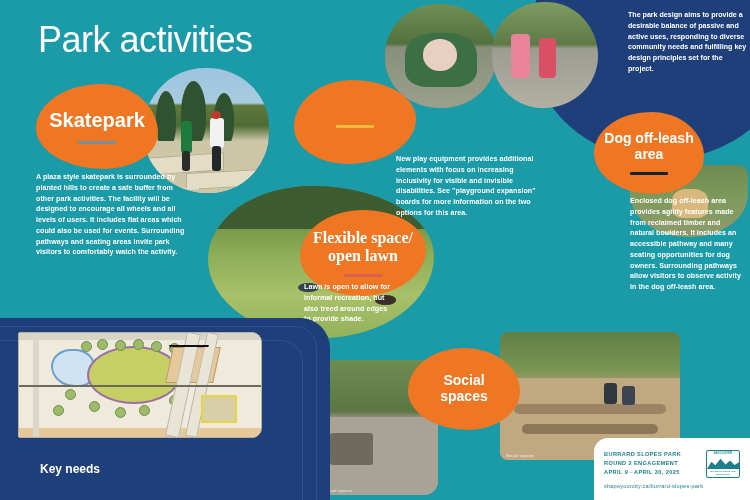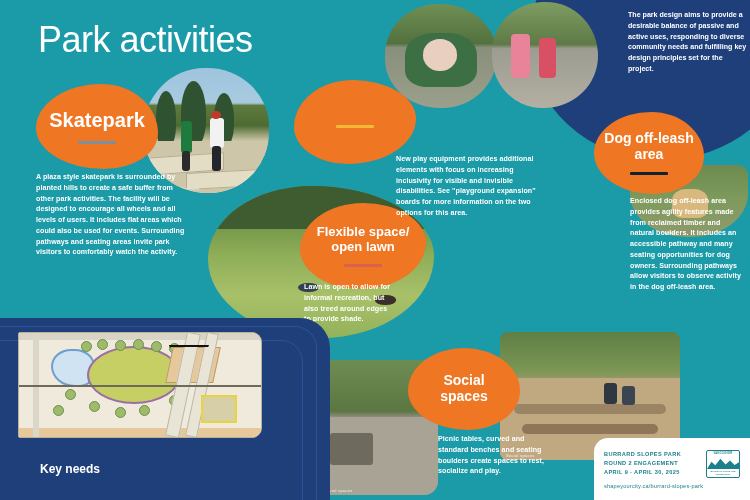--- a/index.html
+++ b/index.html
@@ -105,22 +105,23 @@
   }
   #badge-playground{
     left:294px;top:80px;width:122px;height:84px;font-size:14px;
     border-radius:48% 52% 56% 44%/56% 46% 54% 44%;
   }
   #badge-dog{
     left:594px;top:112px;width:110px;height:82px;font-size:14px;
     border-radius:52% 48% 46% 54%/50% 54% 46% 50%;
   }
   #badge-flexible{
-    left:300px;top:203px;width:126px;height:86px;font-size:13px;
+    left:300px;top:210px;width:126px;height:86px;font-size:16px;
     border-radius:50% 50% 52% 48%/54% 46% 54% 46%;
+    font-family:Liberation Serif, serif;
   }
   #badge-social{
     left:408px;top:348px;width:112px;height:82px;font-size:14px;
     border-radius:50% 50% 46% 54%/52% 52% 48% 48%;
   }
 
   
   .body-text{
     position:absolute;color:#ffffff;font-size:7.1px;line-height:1.52;
     font-weight:700;letter-spacing:.05px;
@@ -277,21 +278,20 @@
   </div>
 
   <div class="badge" id="badge-social">
     <div class="label">Social spaces</div>
   </div>
 
   <div class="body-text" id="text-skatepark">A plaza style skatepark is surrounded by planted hills to create a safe buffer from other park activities. The facility will be designed to encourage all wheels and all levels of users. It includes flat areas which could also be used for events. Surrounding pathways and seating areas invite park visitors to comfortably watch the activity.</div>
   <div class="body-text" id="text-playground">New play equipment provides additional elements with focus on increasing inclusivity for visible and invisible disabilities.  See "playground expansion" boards for more information on the two options for this area.</div>
   <div class="body-text" id="text-dog">Enclosed dog off-leash area provides agility features made from reclaimed timber and natural boulders. It includes an accessible pathway and many seating opportunities for dog owners. Surrounding pathways allow visitors to observe activity in the dog off-leash area.</div>
   <div class="body-text" id="text-flexible">Lawn is open to allow for informal recreation, but also treed around edges to provide shade.</div>
-  <div class="body-text" id="text-social">Picnic tables, curved and standard benches and seating boulders create spaces to rest, socialize and play.</div>
 
   <div id="keyplan-panel">
     <div class="kp-lines">
       <span style="left:10px;top:8px;width:360px;height:212px;"></span>
       <span style="left:24px;top:22px;width:332px;height:186px;"></span>
     </div>
   </div>
 
   <div id="keyplan-map">
     <div class="kp-road" style="left:0;top:0;width:100%;height:7px;"></div>

